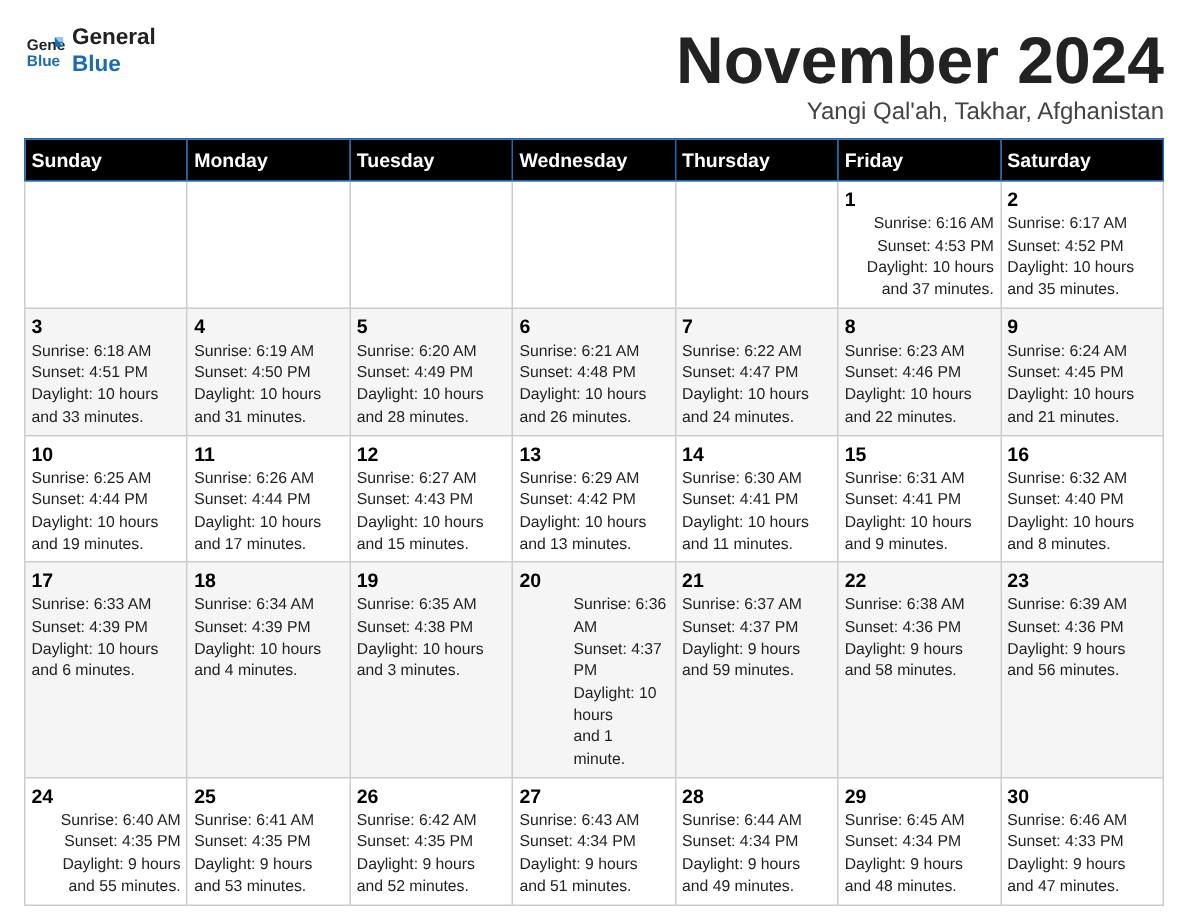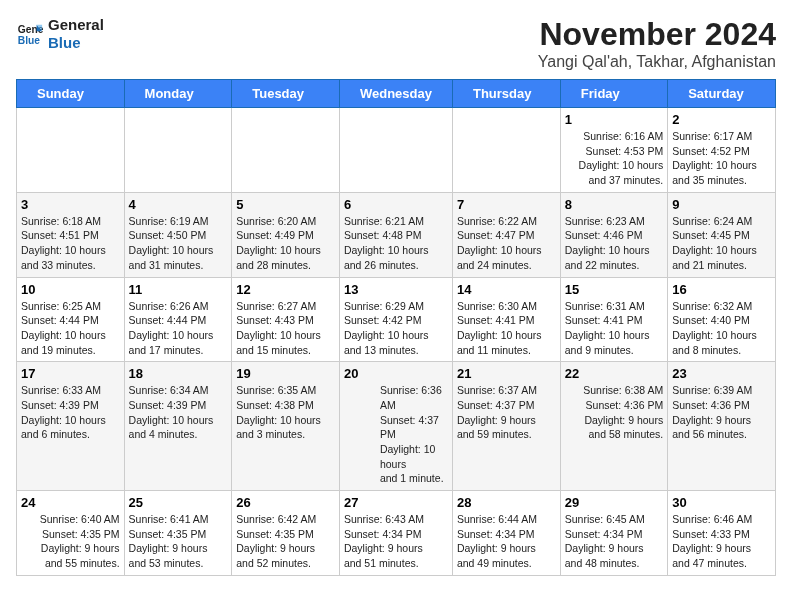--- a/index.html
+++ b/index.html
@@ -22,37 +22,37 @@
       gap: 4px;
     }
     .logo-icon {
       width: 28px;
       height: 28px;
     }
     .title-area {
       text-align: right;
     }
     .month-title {
-      font-size: 32px;
+      font-size: 44px;
       font-weight: bold;
       color: #222;
     }
     .location-title {
       font-size: 16px;
       color: #444;
     }
     table {
       width: 100%;
       border-collapse: collapse;
       font-size: 11px;
     }
     thead tr th {
-      background-color: #3b82f6;
+      background-color: #000000;
       color: #fff;
-      padding: 6px 20px;
+      padding: 6px 4px;
       text-align: left;
       font-size: 13px;
       font-weight: bold;
       border: 1px solid #1a6bb5;
     }
     tbody tr td {
       vertical-align: top;
       border: 1px solid #ccc;
       padding: 4px;
       width: 108px;
@@ -268,21 +268,21 @@
         </td>
         <td>
           <span class="day-num">21</span>
           <div class="day-info" style="white-space: pre-line;">Sunrise: 6:37 AM
 Sunset: 4:37 PM
 Daylight: 9 hours
 and 59 minutes.</div>
         </td>
         <td>
           <span class="day-num">22</span>
-          <div class="day-info" style="white-space: pre-line; text-align: right;">Sunrise: 6:38 AM
+          <div class="day-info" style="white-space: pre-line;">Sunrise: 6:38 AM
 Sunset: 4:36 PM
 Daylight: 9 hours
 and 58 minutes.</div>
         </td>
         <td>
           <span class="day-num">23</span>
           <div class="day-info" style="white-space: pre-line;">Sunrise: 6:39 AM
 Sunset: 4:36 PM
 Daylight: 9 hours
 and 56 minutes.</div>

